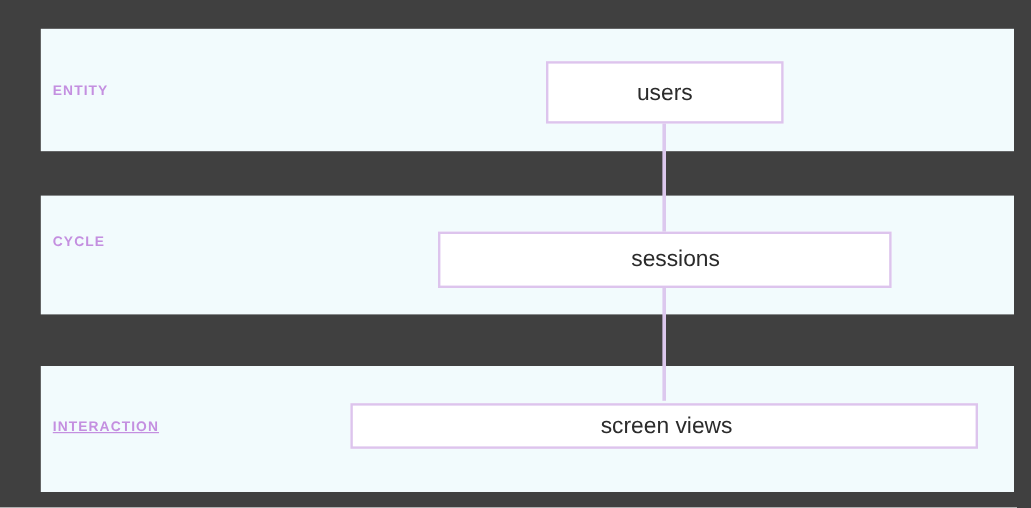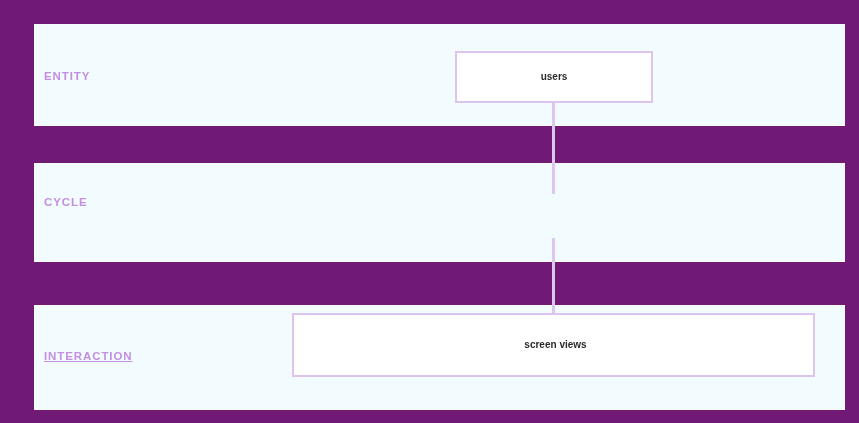--- a/index.html
+++ b/index.html
@@ -8,21 +8,21 @@
     padding: 0;
     background: #ffffff;
   }
   body {
     font-family: "Liberation Sans", sans-serif;
   }
   #canvas {
     position: relative;
     width: 859px;
     height: 423px;
-    background: #701a75;
+    background: #404040;
     overflow: hidden;
   }
 
   
   .band {
     position: absolute;
     left: 34px;
     width: 811px;
     background: #f2fbfd;
   }
@@ -61,36 +61,36 @@
     position: absolute;
     box-sizing: border-box;
     background: #ffffff;
     border: 2px solid #ddc4ed;
     display: flex;
     align-items: center;
     justify-content: center;
   }
   .node-label {
     color: #2b2b2b;
-    font-size: 10px;
-    font-weight: bold;
+    font-size: 19px;
+    font-weight: normal;
     line-height: 1;
     white-space: nowrap;
   }
   .node-users {
     left: 455px;  top: 51px;
     width: 198px; height: 52px;
   }
   .node-sessions {
     left: 365px;  top: 193px;
     width: 378px; height: 47px;
   }
   .node-screenviews {
-    left: 292px;  top: 313px;
-    width: 523px; height: 64px;
+    left: 292px;  top: 336px;
+    width: 523px; height: 38px;
   }
   
   .node-sessions .node-label    { transform: translateX(9px); }
   .node-screenviews .node-label { transform: translateX(2px); }
 </style>
 </head>
 <body>
 
 <div id="canvas">
 
@@ -103,18 +103,21 @@
   <div class="band band-interaction"></div>
   <div class="tier-label label-interaction">INTERACTION</div>
 
   <div class="connector connector-1"></div>
   <div class="connector connector-2"></div>
 
   <div class="node node-users">
     <span class="node-label">users</span>
   </div>
 
+  <div class="node node-sessions">
+    <span class="node-label">sessions</span>
+  </div>
 
   <div class="node node-screenviews">
     <span class="node-label">screen views</span>
   </div>
 
 </div>
 
 </body></html>

